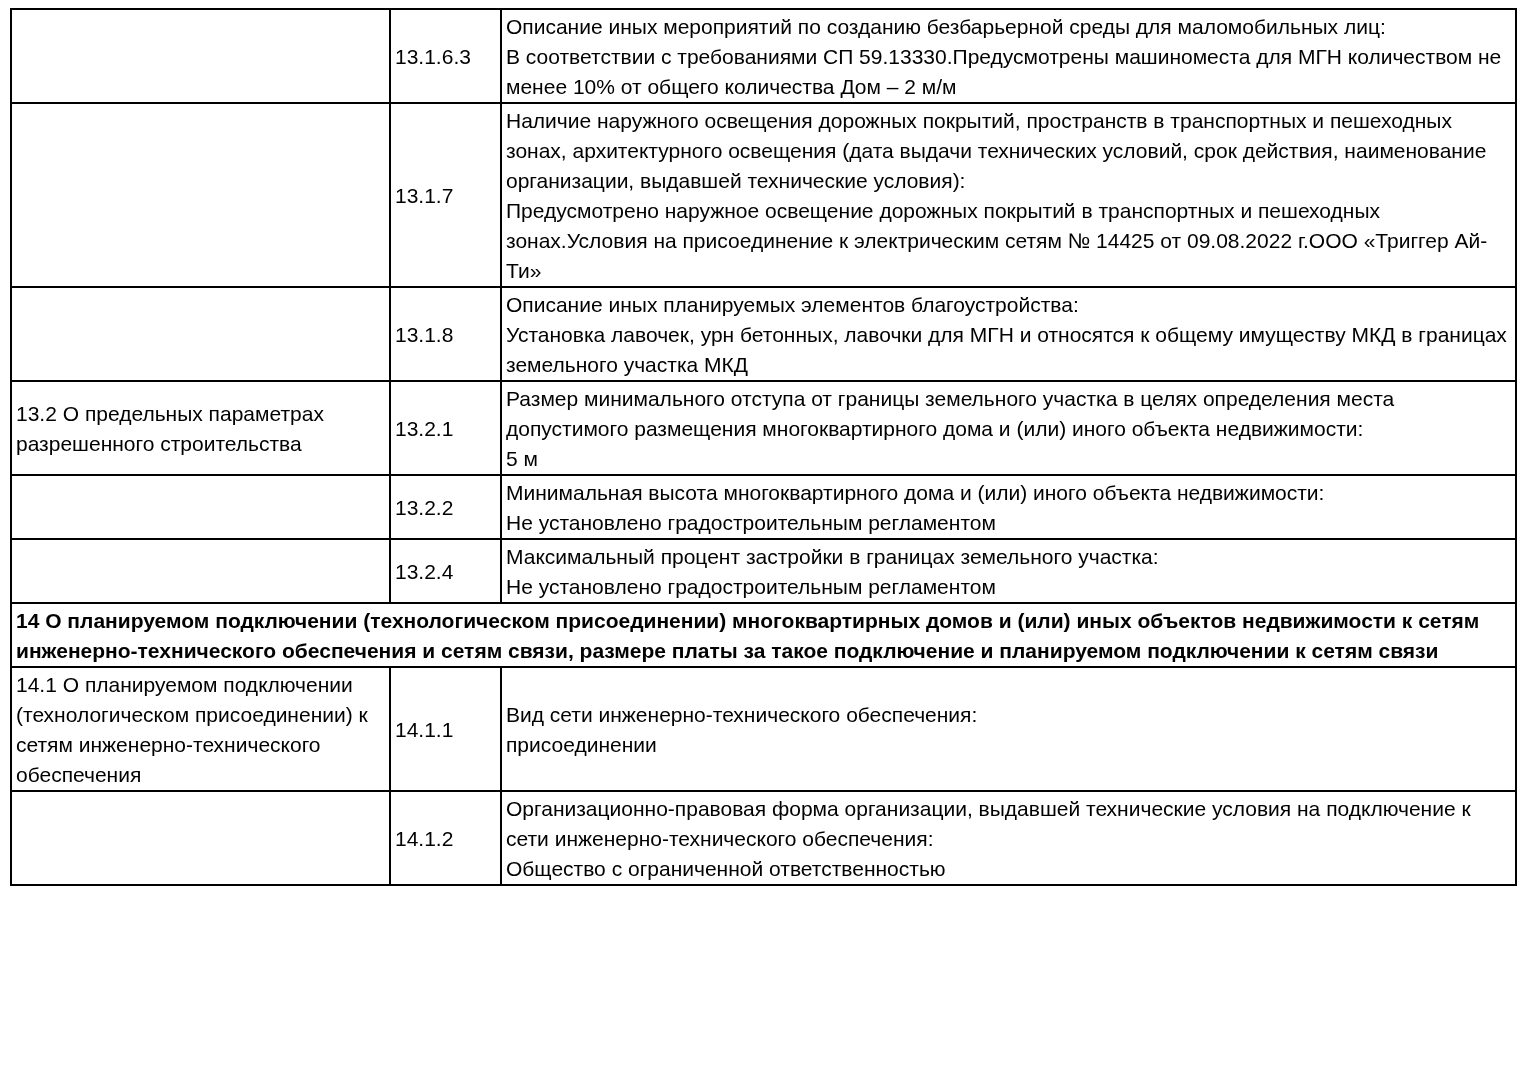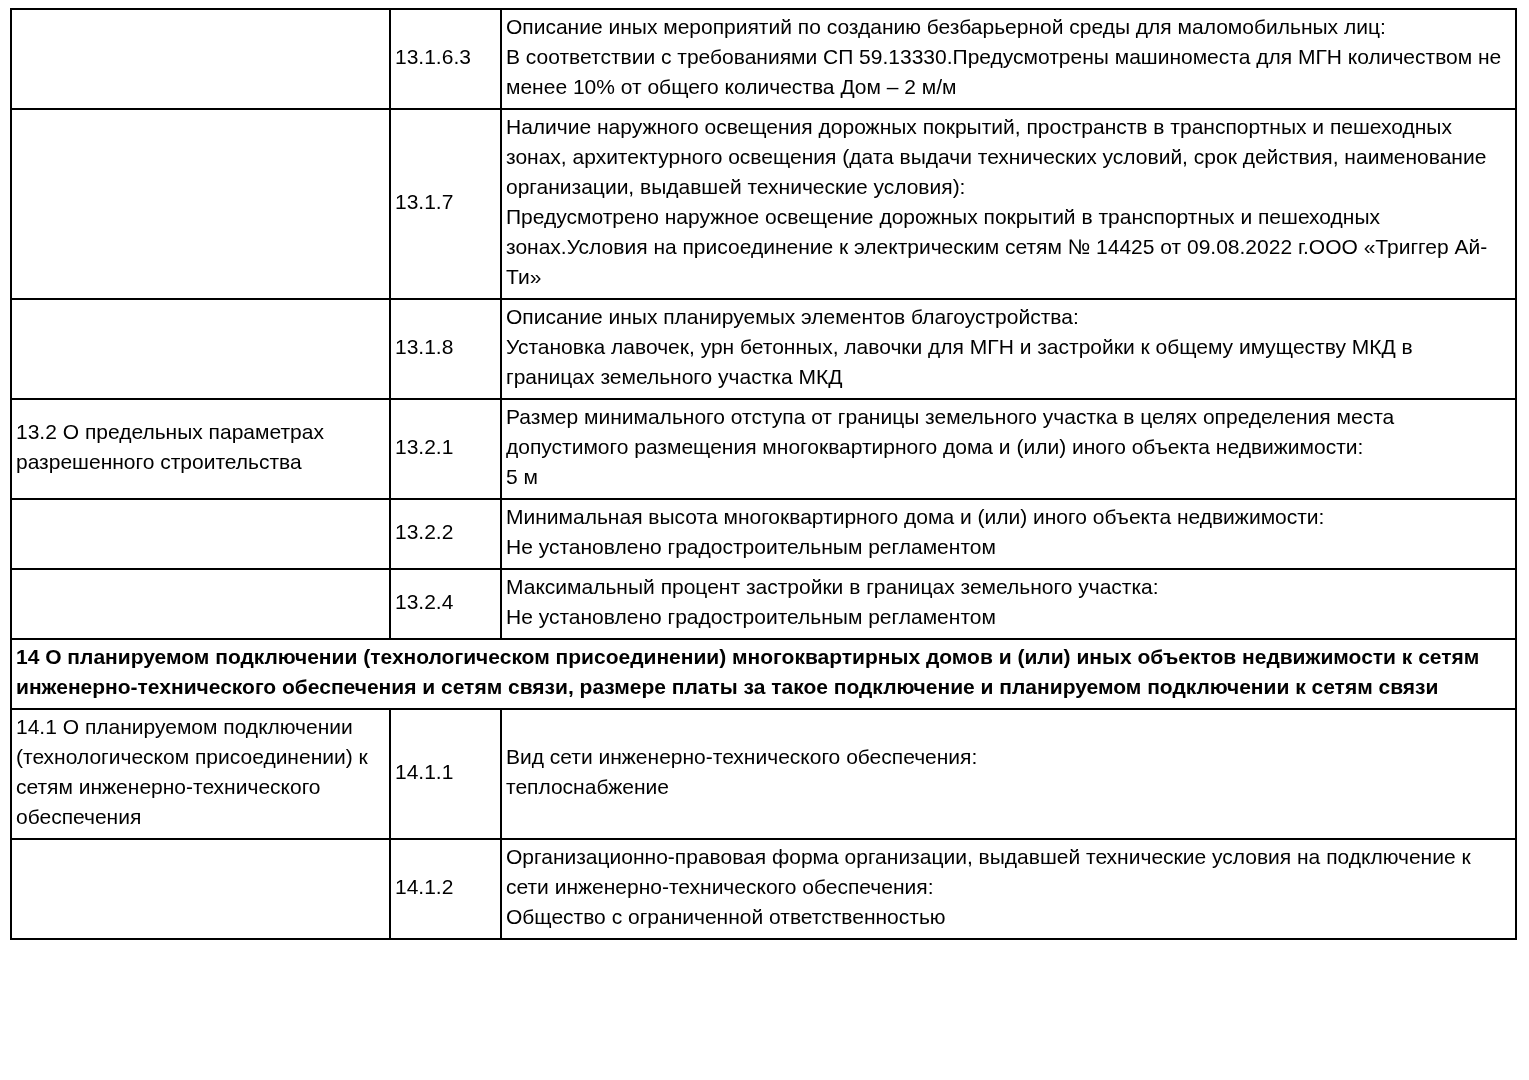--- a/index.html
+++ b/index.html
@@ -19,21 +19,21 @@
     table-layout: fixed;
     margin: 8px 0 0 10px;
     width: 1505px;
   }
   table.decl col.c-section { width: 379px; }
   table.decl col.c-number  { width: 111px; }
   table.decl col.c-content { width: 1015px; }
   table.decl td {
     border: 2px solid #000000;
     vertical-align: middle;
-    padding: 2px 8px 6px 4px;
+    padding: 2px 8px 0 4px;
     font-size: 21px;
     line-height: 30px;
     word-wrap: break-word;
   }
   td.num-cell {
     padding-left: 5px;
   }
   .field-value {
     font-weight: normal;
   }
@@ -66,21 +66,21 @@
       <td class="content-cell">
         <div class="field-label">Наличие наружного освещения дорожных покрытий, пространств в транспортных и пешеходных зонах, архитектурного освещения (дата выдачи технических условий, срок действия, наименование организации, выдавшей технические условия):</div>
         <div class="field-value">Предусмотрено наружное освещение дорожных покрытий в транспортных и пешеходных зонах.Условия на присоединение к электрическим сетям № 14425 от 09.08.2022 г.ООО «Триггер Ай-Ти»</div>
       </td>
     </tr>
     <tr>
       <td class="section-cell"></td>
       <td class="num-cell">13.1.8</td>
       <td class="content-cell">
         <div class="field-label">Описание иных планируемых элементов благоустройства:</div>
-        <div class="field-value">Установка лавочек, урн бетонных, лавочки для МГН и застройки к общему имуществу МКД в границах земельного участка МКД</div>
+        <div class="field-value">Установка лавочек, урн бетонных, лавочки для МГН и относятся к общему имуществу МКД в границах земельного участка МКД</div>
       </td>
     </tr>
     <tr>
       <td class="section-cell">13.2 О предельных параметрах разрешенного строительства</td>
       <td class="num-cell">13.2.1</td>
       <td class="content-cell">
         <div class="field-label">Размер минимального отступа от границы земельного участка в целях определения места допустимого размещения многоквартирного дома и (или) иного объекта недвижимости:</div>
         <div class="field-value">5 м</div>
       </td>
     </tr>
@@ -101,21 +101,21 @@
       </td>
     </tr>
     <tr>
       <td class="span-cell" colspan="3">14 О планируемом подключении (технологическом присоединении) многоквартирных домов и (или) иных объектов недвижимости к сетям инженерно-технического обеспечения и сетям связи, размере платы за такое подключение и планируемом подключении к сетям связи</td>
     </tr>
     <tr>
       <td class="section-cell">14.1 О планируемом подключении (технологическом присоединении) к сетям инженерно-технического обеспечения</td>
       <td class="num-cell">14.1.1</td>
       <td class="content-cell">
         <div class="field-label">Вид сети инженерно-технического обеспечения:</div>
-        <div class="field-value">теплоснабжение</div>
+        <div class="field-value">присоединении</div>
       </td>
     </tr>
     <tr>
       <td class="section-cell"></td>
       <td class="num-cell">14.1.2</td>
       <td class="content-cell">
         <div class="field-label">Организационно-правовая форма организации, выдавшей технические условия на подключение к сети инженерно-технического обеспечения:</div>
         <div class="field-value">Общество с ограниченной ответственностью</div>
       </td>
     </tr>

